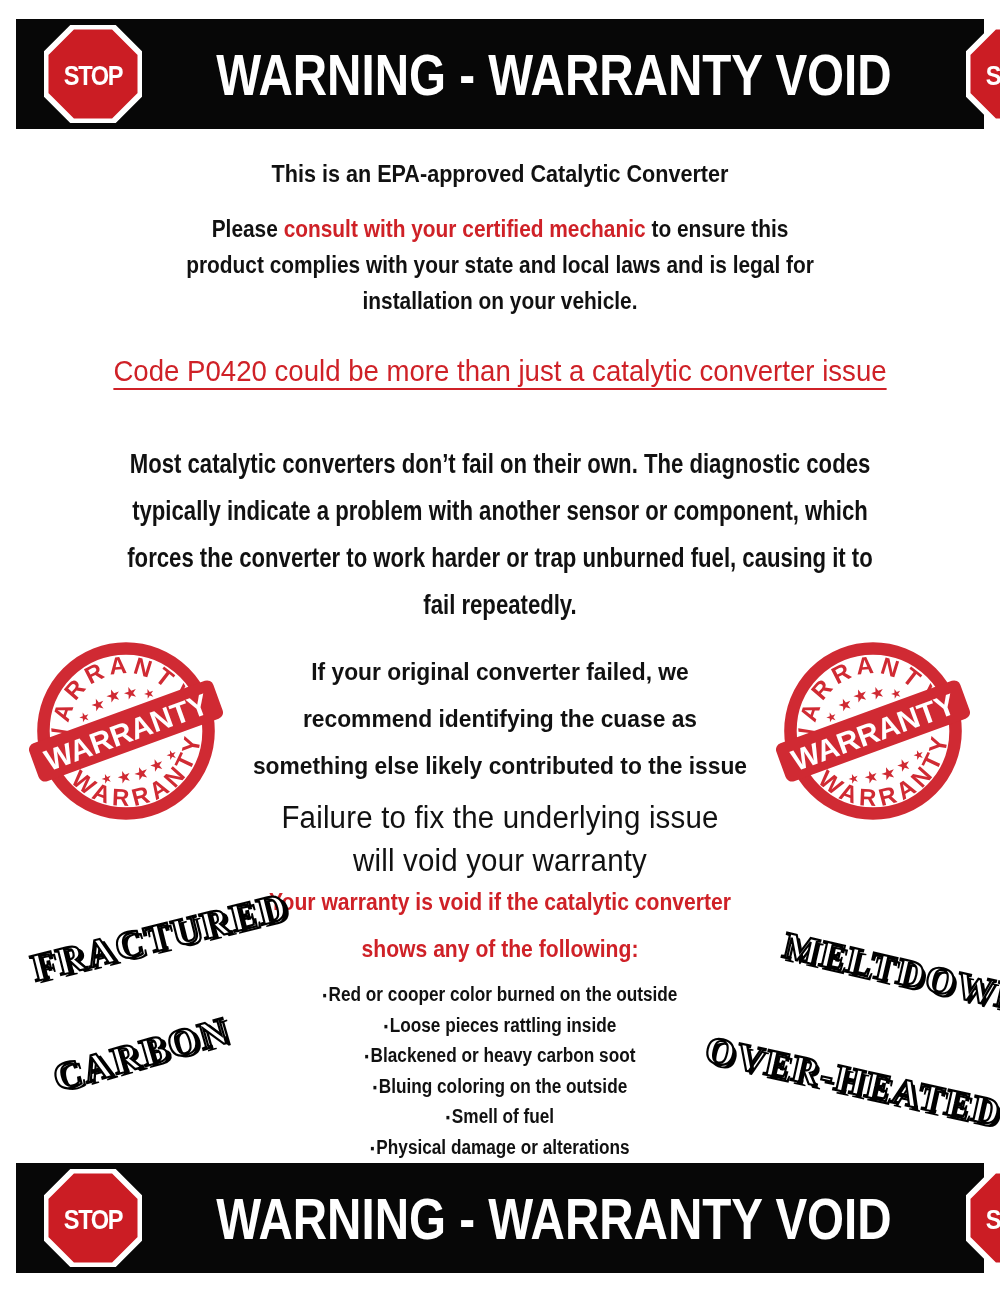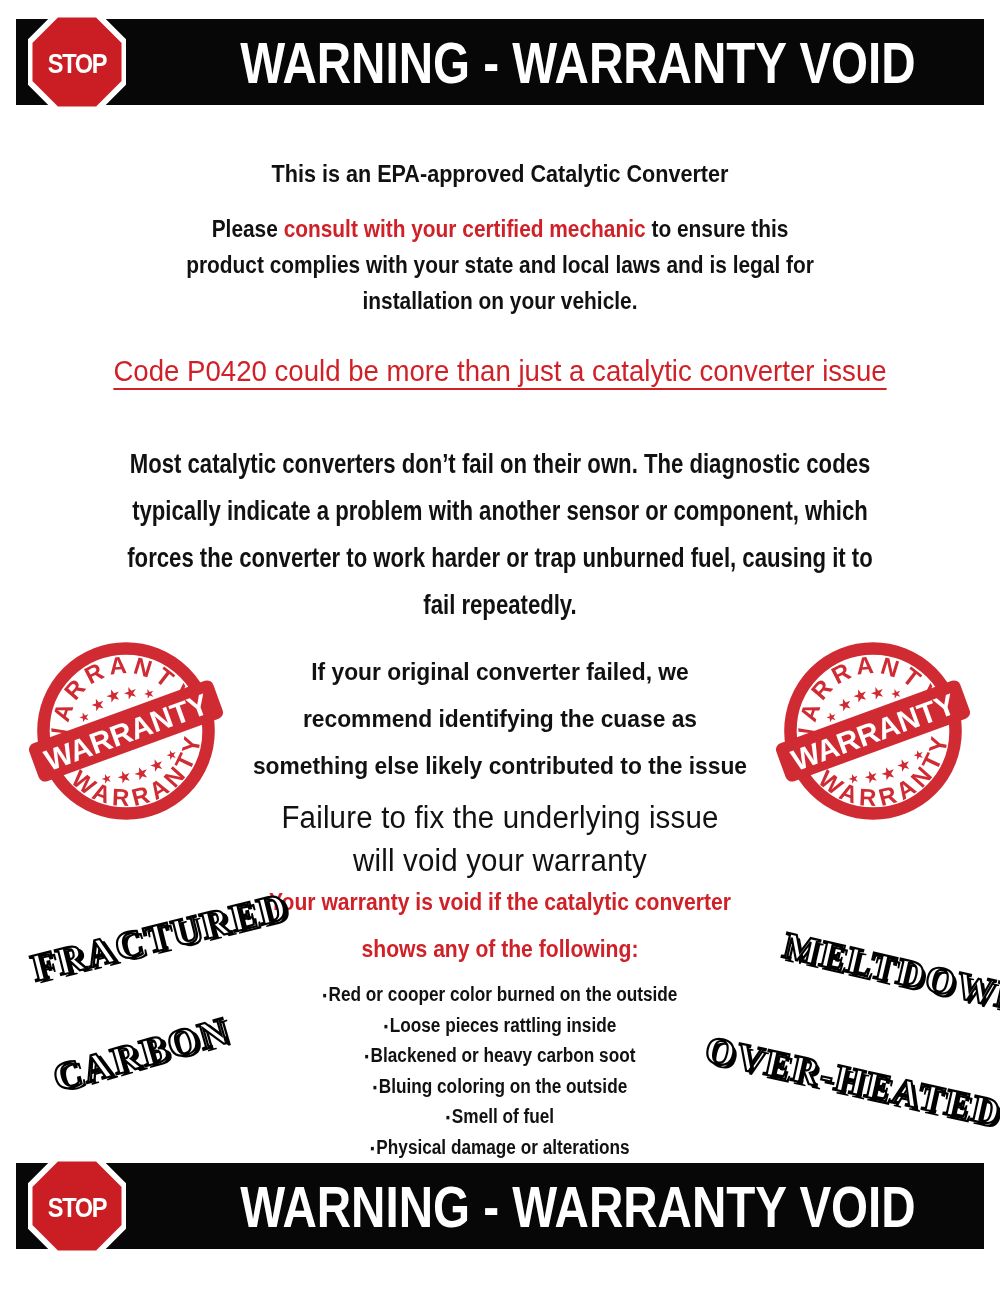--- a/index.html
+++ b/index.html
@@ -9,24 +9,24 @@
     --banner-bg:#070707;
     --ink:#111111;
   }
   html,body{margin:0;padding:0;background:#ffffff;}
   .page{
     position:relative;width:1000px;height:1300px;background:#ffffff;
     font-family:"Liberation Sans",sans-serif;color:var(--ink);overflow:hidden;
   }
   
   .banner{
-    position:absolute;left:16px;width:968px;height:86px;
+    position:absolute;left:16px;width:968px;height:110px;
     background:var(--banner-bg);
     display:flex;align-items:center;justify-content:space-between;
-    padding:0 12px;box-sizing:border-box;gap:40px;
+    padding:0 28px;box-sizing:border-box;
   }
   .banner-top{top:19px;}
   .banner-bottom{top:1163px;}
   .banner-title{
     flex:1;text-align:center;color:#ffffff;font-weight:bold;font-size:58px;
     white-space:nowrap;transform:scaleX(0.82);letter-spacing:0;
   }
   .stopsvg{width:98px;height:98px;flex:0 0 auto;}
   
   .center-text{position:absolute;left:0;width:1000px;text-align:center;}

